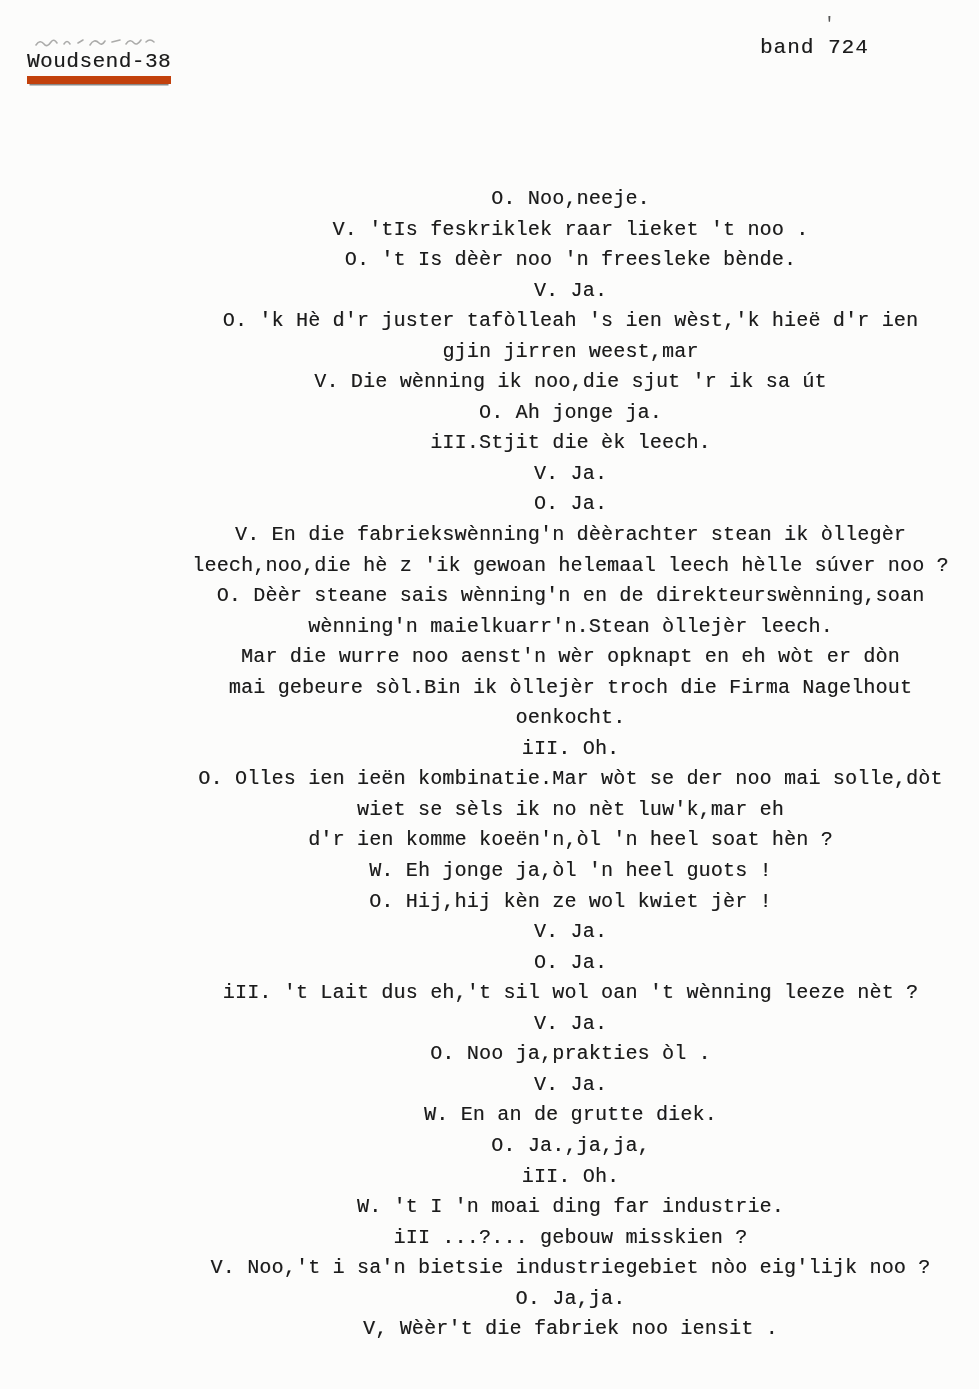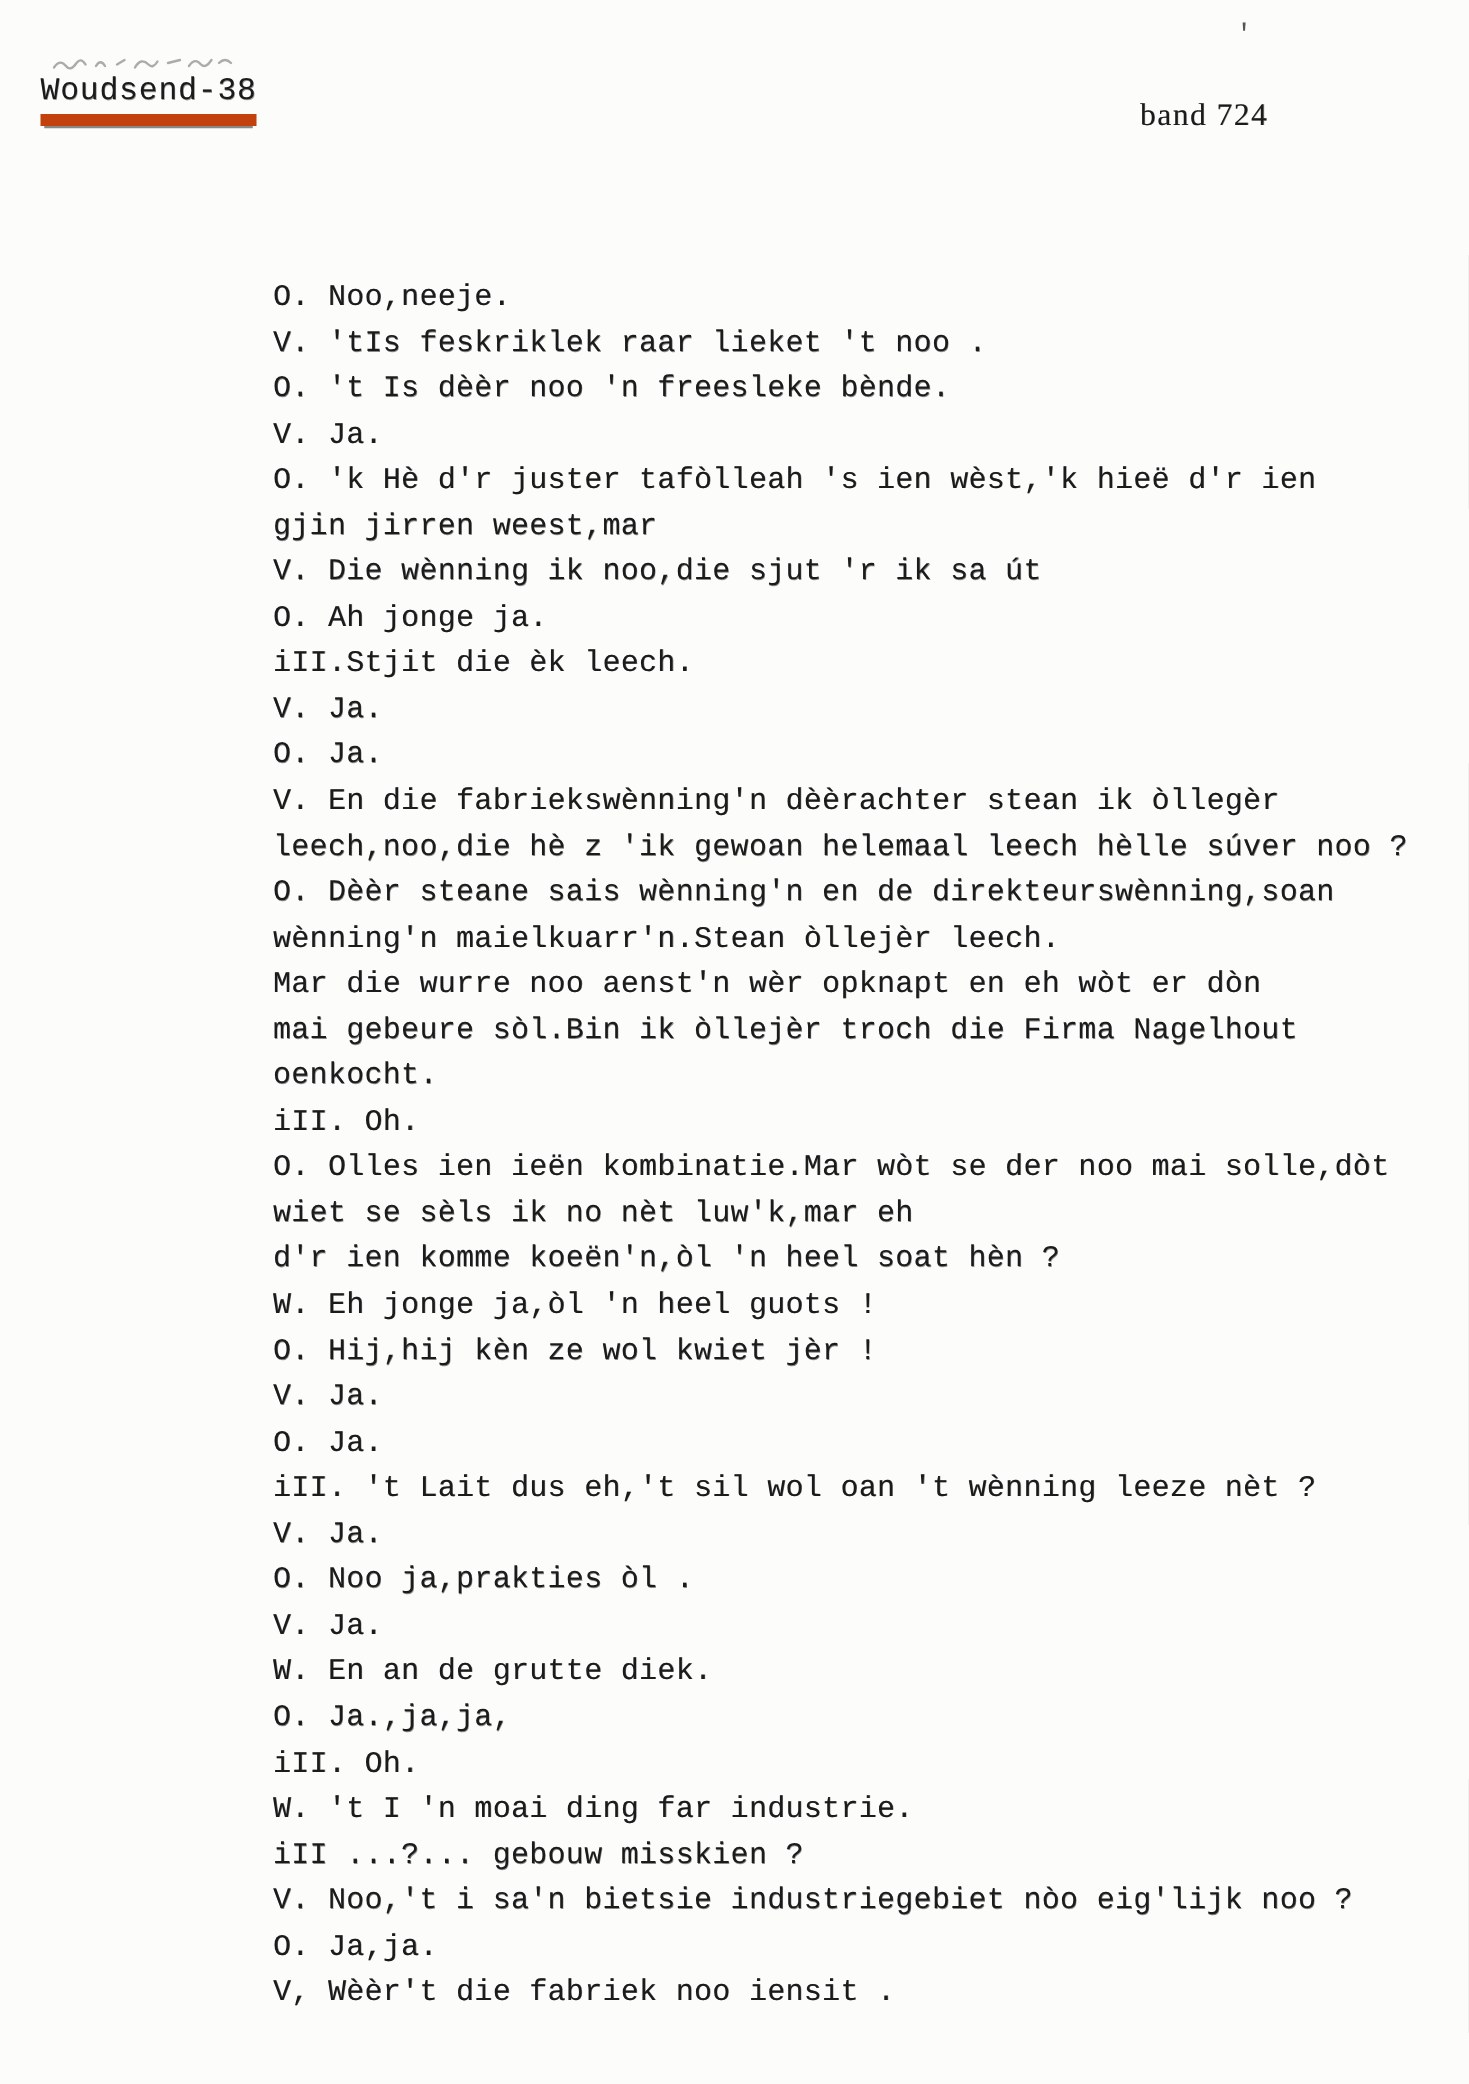--- a/index.html
+++ b/index.html
@@ -24,45 +24,45 @@
     letter-spacing: 0.5px;
     border-bottom: 8px solid #c2410c;
     box-shadow: 0 4px 0 -2.5px rgba(40,40,40,0.55);
     padding-bottom: 3px;
     white-space: pre;
     text-shadow: 0.4px 0.4px 0 rgba(0,0,0,0.4);
   }
   .header-right {
     position: absolute;
     left: 760px;
-    top: 64px;
+    top: 36px;
     font-size: 21px;
     letter-spacing: 1px;
     white-space: pre;
     text-shadow: 0.4px 0.4px 0 rgba(0,0,0,0.4);
-    font-family: Liberation Serif, serif;
   }
   .smudge {
     position: absolute;
     left: 34px;
     top: 36px;
     opacity: 0.55;
   }
   .speck-quote {
     position: absolute;
     left: 824px;
     top: 14px;
     font-size: 18px;
     color: #555;
   }
   .content {
     position: absolute;
     left: 182px;
     top: 184px;
     right: 20px;
+    text-align: center;
   }
   .line {
     white-space: pre;
     font-size: 20px;
     line-height: 30.55px;
     height: 30.55px;
     letter-spacing: 0.2px;
     text-shadow: 0.35px 0.35px 0 rgba(0,0,0,0.45);
   }
 </style>

